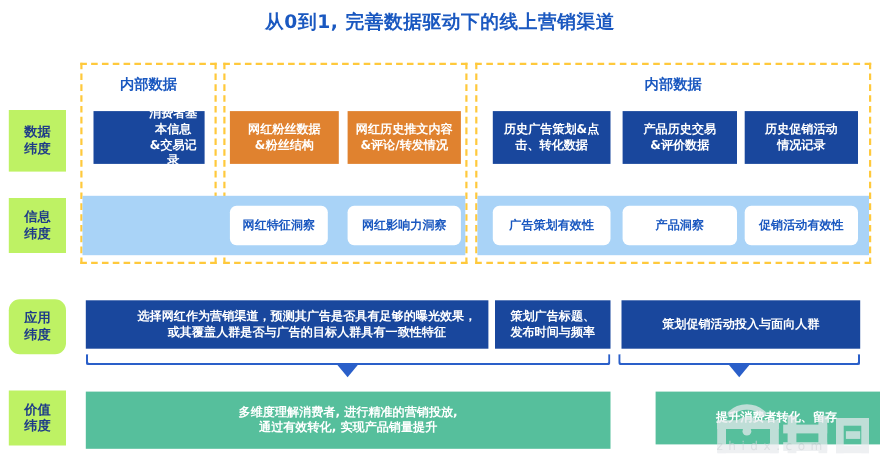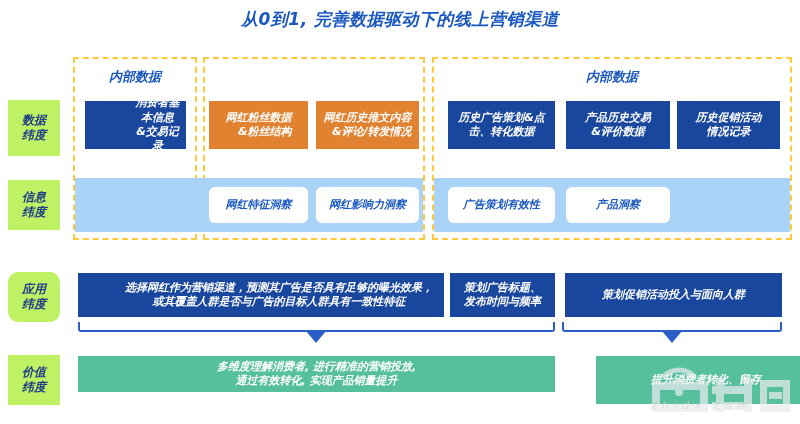--- a/index.html
+++ b/index.html
@@ -3,21 +3,21 @@
 <meta charset="utf-8">
 <style>
   html,body{margin:0;padding:0;}
   body{
     width:800px;height:424px;
     background:#ffffff;
     font-family:"DejaVu Sans","Liberation Sans",sans-serif;
     overflow:hidden;
     position:relative;
   }
-  #root{position:relative;width:800px;height:424px;font-style:italic;}
+  #root{position:relative;width:800px;height:424px;}
 
   .title{
     position:absolute;top:8px;left:0;width:800px;
     text-align:center;
     font-size:17px;font-weight:bold;color:#1a58c0;
     letter-spacing:.5px;
   }
 
   
   .dim-label{
@@ -53,21 +53,21 @@
   
   .box{
     position:absolute;
     box-sizing:border-box;
     display:flex;align-items:center;justify-content:center;
     text-align:center;
     line-height:1.3;
     font-size:11px;
   }
   .box.blue{background:#19479d;color:#ffffff;font-weight:bold;}
-  .box.orange{background:#e0822f;color:#ffffff;font-weight:bold;text-align:right;}
+  .box.orange{background:#e0822f;color:#ffffff;font-weight:bold;}
   .box.white{
     background:#ffffff;color:#1a58c0;font-weight:bold;
     border-radius:6px;
   }
   .box.green{background:#56bf9c;color:#ffffff;font-weight:bold;}
 
   .box .inner{padding:0 4px;white-space:pre-line;}
 
   
   .bracket{
@@ -153,52 +153,55 @@
   </div>
   <div class="box blue" style="left:566px;top:101px;width:104px;height:48px;">
     <span class="inner">产品历史交易
 &amp;评价数据</span>
   </div>
   <div class="box blue" style="left:677px;top:101px;width:103px;height:48px;">
     <span class="inner">历史促销活动
 情况记录</span>
   </div>
 
-  <div class="box white" style="left:209px;top:187px;width:99px;height:36px;">
+  <div class="box white" style="left:209px;top:187px;width:89px;height:36px;">
     <span class="inner">网红特征洞察</span>
   </div>
   <div class="box white" style="left:316px;top:187px;width:103px;height:36px;">
     <span class="inner">网红影响力洞察</span>
   </div>
   <div class="box white" style="left:448px;top:187px;width:107px;height:36px;">
     <span class="inner">广告策划有效性</span>
   </div>
   <div class="box white" style="left:566px;top:187px;width:104px;height:36px;">
     <span class="inner">产品洞察</span>
+  </div>
+  <div class="box white" style="left:677px;top:187px;width:103px;height:36px;">
+    <span class="inner">促销活动有效性</span>
   </div>
 
   <div class="box blue" style="left:78px;top:273px;width:366px;height:44px;padding-left:36px;">
     <span class="inner">选择网红作为营销渠道，预测其广告是否具有足够的曝光效果，
 或其覆盖人群是否与广告的目标人群具有一致性特征</span>
   </div>
   <div class="box blue" style="left:450px;top:273px;width:105px;height:44px;">
     <span class="inner">策划广告标题、
 发布时间与频率</span>
   </div>
   <div class="box blue" style="left:565px;top:273px;width:217px;height:44px;">
     <span class="inner">策划促销活动投入与面向人群</span>
   </div>
 
   <div class="bracket" style="left:78px;top:322px;width:477px;"></div>
   <div class="arrow" style="left:306px;top:331px;"></div>
 
   <div class="bracket" style="left:562px;top:322px;width:220px;"></div>
   <div class="arrow" style="left:662px;top:331px;"></div>
 
-  <div class="box green" style="left:78px;top:356px;width:477px;height:36px;">
+  <div class="box green" style="left:78px;top:356px;width:477px;height:52px;">
     <span class="inner">多维度理解消费者, 进行精准的营销投放,
 通过有效转化, 实现产品销量提升</span>
   </div>
   <div class="box green" style="left:596px;top:356px;width:220px;height:48px;">
     <span class="inner">提升消费者转化、留存</span>
   </div>
 
   <div class="watermark">
     <svg width="180" height="70" viewBox="0 0 180 70">
       <g fill="none" stroke="#e8ebee" stroke-width="5" stroke-linecap="round">

